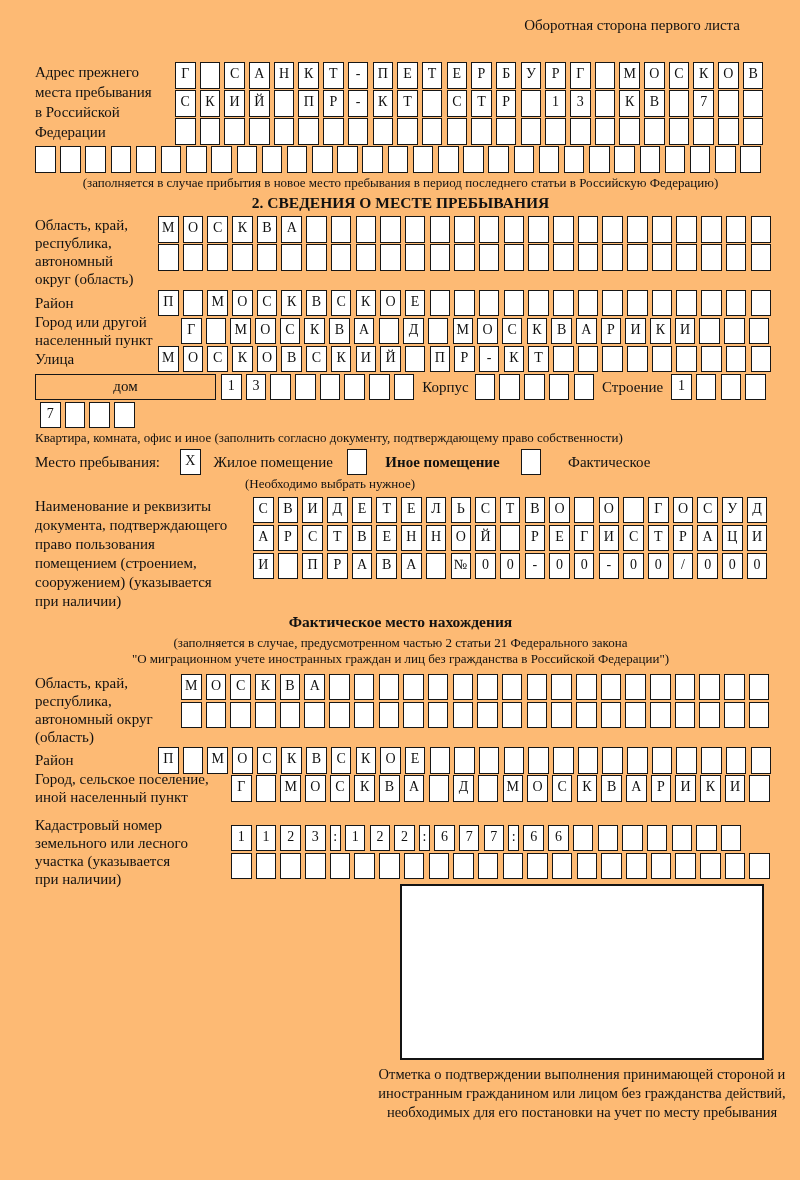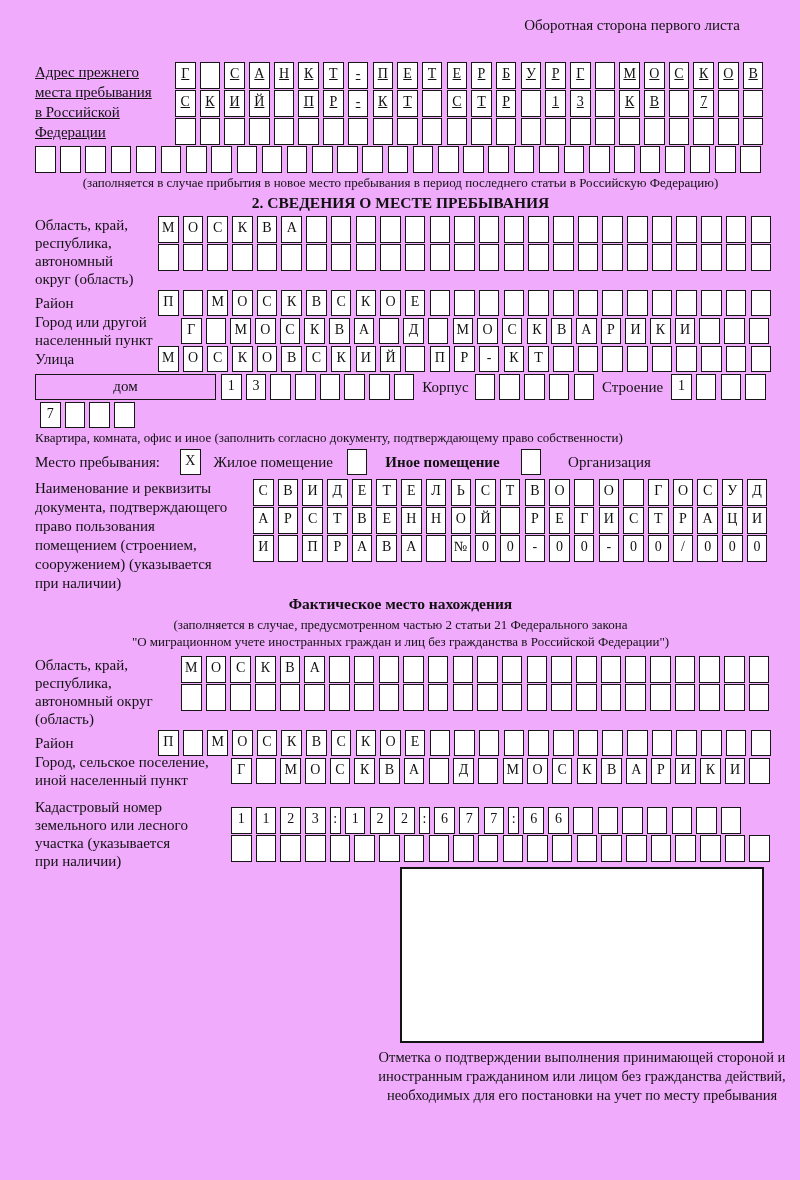--- a/index.html
+++ b/index.html
@@ -1,21 +1,21 @@
 <!DOCTYPE html>
 <html><head>
 <meta charset="utf-8">
 <style>
   * { margin:0; padding:0; box-sizing:border-box; }
   html,body { background:#ffffff; }
   .page {
     position:relative;
     width:800px; height:1180px;
     padding:16px 34px 0 35px;
-    background:#f0abfc;
+    background:#fdba74;
     color:#111;
     font-family:"Liberation Serif","DejaVu Serif",serif;
     overflow:hidden;
   }
   .top-note { text-align:right; padding-right:26px; font-size:15px; line-height:18px; }
 
   .field { display:flex; align-items:flex-start; margin-bottom:1.5px; }
   .label { font-size:15px; line-height:18px; white-space:pre-line; flex-shrink:0; }
   .w123 { flex:0 0 123px; width:123px; }
   .w140 { flex:0 0 140px; width:140px; }
@@ -32,21 +32,21 @@
 
   .cellrow { display:flex; gap:4.2px; }
   .cell {
     flex:0 0 20.5px; width:20.5px; height:26.5px;
     border:1.8px solid #161616;
     font-size:14px; line-height:22.5px; text-align:center;
     background:#fff;
   }
   .cell.narrow { flex:0 0 11px; width:11px; }
   .row-full { gap:4.7px; margin-bottom:2px; }
-  .mt28 { margin-top:28px;text-decoration:underline; }
+  .mt28 { margin-top:28px; }
 
   .caption { font-size:13px; line-height:16.5px; }
   .center { text-align:center; margin-bottom:2px; }
   .left { margin:2px 0 2px 0; }
 
   .sec-title { font-weight:bold; font-size:15.5px; text-align:center; margin:3px 0 4px 0; }
   .sec-title2 { font-weight:bold; font-size:15.5px; text-align:center; margin:2px 0 4px 0; }
 
   .dom-row { display:flex; align-items:flex-start; margin-bottom:1.5px; }
   .wide-box {
@@ -406,22 +406,23 @@
   </div>
   <div class="caption left">Квартира, комната, офис и иное (заполнить согласно документу, подтверждающему право собственности)</div>
 
   <div class="mesto-row">
     <span class="mesto-label">Место пребывания:</span>
     <span class="cell ml20">X</span>
     <span class="opt-label ml13">Жилое помещение</span>
     <span class="cell ml14"></span>
     <span class="opt-label ml18">Иное помещение</span>
     <span class="cell ml21"></span>
-    <span class="opt-label ml27">Организация</span>
-  </div>
+    <span class="opt-label ml27">Фактическое</span>
+  </div>
+  <div class="caption mesto-note">(Необходимо выбрать нужное)</div>
 
   <div class="field doc-field">
     <div class="label w218 lh19">Наименование и реквизиты
 документа, подтверждающего
 право пользования
 помещением (строением,
 сооружением) (указывается
 при наличии)</div>
     <div class="rows">
       <div class="cellrow">

